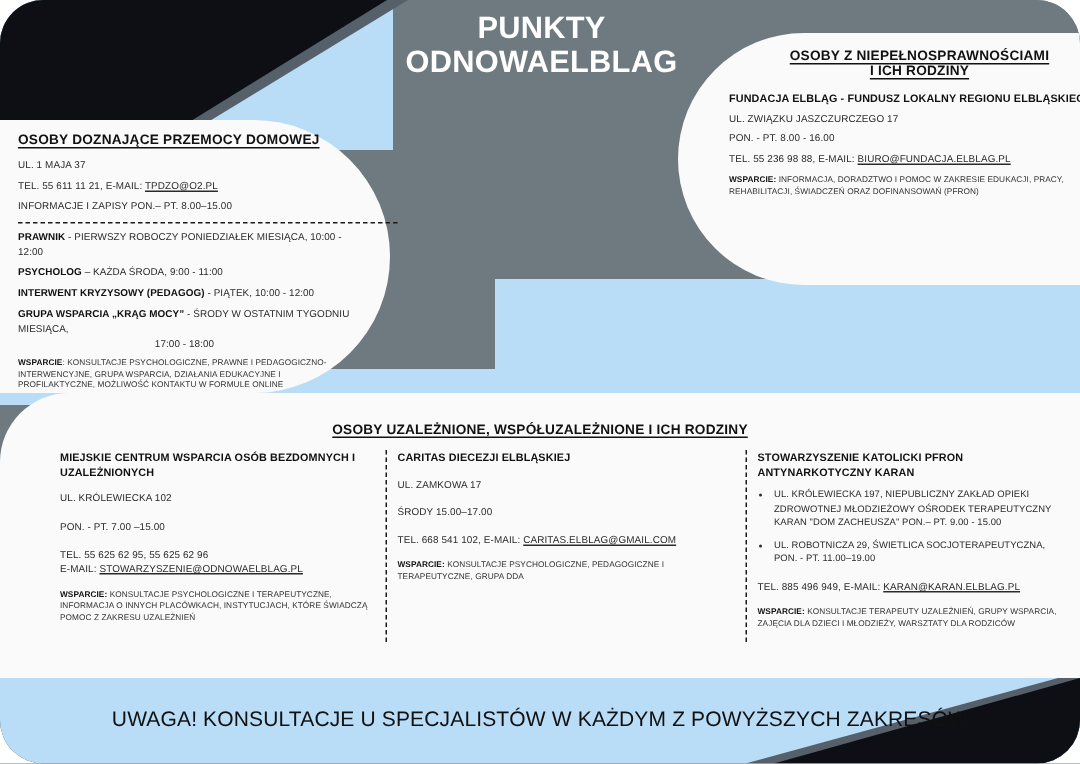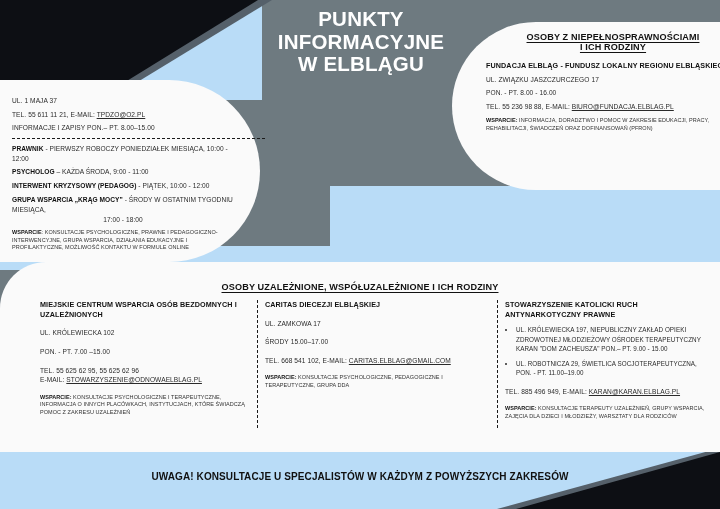--- a/index.html
+++ b/index.html
@@ -5,20 +5,21 @@
   html,body{margin:0;padding:0;}
   body{
     width:720px;height:509px;overflow:hidden;
     font-family:"Liberation Sans", sans-serif;
     background:#ffffff;
     -webkit-font-smoothing:antialiased;
   }
   #poster{
     position:relative;width:720px;height:509px;overflow:hidden;
     background:#6e7a80;
+    border-radius:29px;
   }
 
   
   #bg-svg{position:absolute;left:0;top:0;width:720px;height:509px;}
 
   
   #title{
     position:absolute;left:248px;top:8px;width:226px;
     text-align:center;color:#ffffff;
     font-size:20.5px;font-weight:bold;line-height:1.1;
@@ -94,21 +95,21 @@
 
   .bullets{margin:0;padding-left:11px;}
   .bullets li{
     font-size:6.3px;color:#2a2a2a;line-height:1.5;margin-bottom:5px;
     letter-spacing:.05px;
   }
 
   
   #footer{
     position:absolute;left:0;top:470px;width:720px;text-align:center;
-    color:#111;font-size:10px;font-weight:bold;line-height:1.3;
+    color:#111;font-size:14px;font-weight:normal;line-height:1.3;
     letter-spacing:.1px;
   }
   .gap{height:6px;}
   .gap-s{height:4px;}
   .gap-l{height:9px;}
 </style>
 </head>
 <body>
 
 <div id="poster">
@@ -128,26 +129,26 @@
 
     <rect x="0" y="448" width="720" height="61" fill="#b9dcf7"></rect>
 
     <polygon points="720,448 720,509 497,509" fill="#55606a"></polygon>
 
     <polygon points="720,452 720,509 516,509" fill="#0d0f14"></polygon>
   </svg>
 
   <div id="title">
     <div>PUNKTY</div>
-    <div>INFORMACYJNE</div>
-    <div>W ELBLĄGU</div>
+    <div>ODNOWAELBLAG</div>
   </div>
 
   <div class="card" id="card-left">
     <div class="inner">
+      <div class="sect-head">OSOBY DOZNAJĄCE PRZEMOCY DOMOWEJ</div>
       <div class="gap-s"></div>
       <div class="gap-s"></div>
       <div class="line">UL. 1 MAJA 37</div>
       <div class="gap-s"></div>
       <div class="line">
         <span>TEL. 55 611 11 21, E-MAIL: </span><u>TPDZO@O2.PL</u>
       </div>
       <div class="gap-s"></div>
       <div class="line">INFORMACJE I ZAPISY PON.– PT. 8.00–15.00</div>
 
@@ -238,21 +239,21 @@
     <div class="line">
       <span>TEL. 668 541 102, E-MAIL: </span><u>CARITAS.ELBLAG@GMAIL.COM</u>
     </div>
     <div class="gap-l"></div>
     <div class="support">
       <b>WSPARCIE:</b><span> KONSULTACJE PSYCHOLOGICZNE, PEDAGOGICZNE I TERAPEUTYCZNE, GRUPA DDA</span>
     </div>
   </div>
 
   <div class="col" id="col3">
-    <div class="org">STOWARZYSZENIE KATOLICKI RUCH ANTYNARKOTYCZNY PRAWNE</div>
+    <div class="org">STOWARZYSZENIE KATOLICKI PFRON ANTYNARKOTYCZNY KARAN</div>
     <div class="gap"></div>
     <ul class="bullets">
       <li>UL. KRÓLEWIECKA 197, NIEPUBLICZNY ZAKŁAD OPIEKI ZDROWOTNEJ MŁODZIEŻOWY OŚRODEK TERAPEUTYCZNY KARAN "DOM ZACHEUSZA" PON.– PT. 9.00 - 15.00</li>
       <li>UL. ROBOTNICZA 29, ŚWIETLICA SOCJOTERAPEUTYCZNA, PON. - PT. 11.00–19.00</li>
     </ul>
     <div class="gap-s"></div>
     <div class="line">
       <span>TEL. 885 496 949, E-MAIL: </span><u>KARAN@KARAN.ELBLAG.PL</u>
     </div>
     <div class="gap-l"></div>

